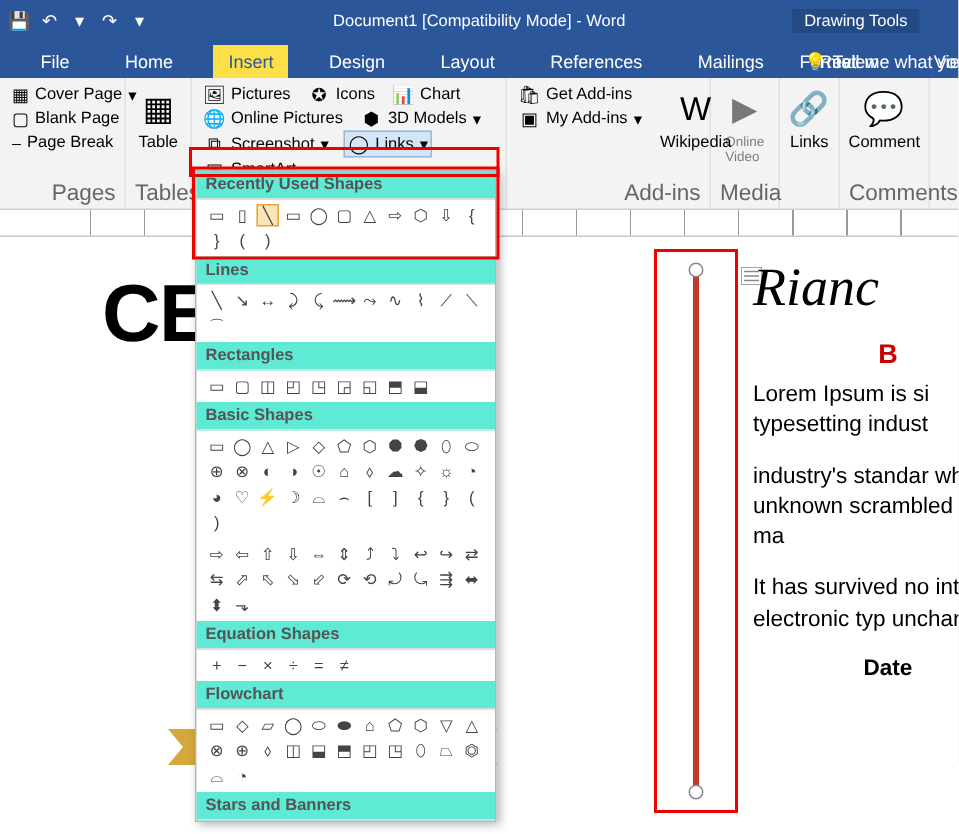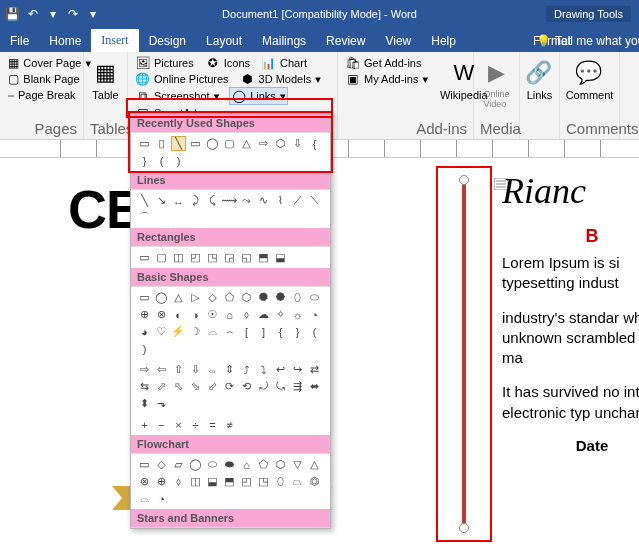--- a/index.html
+++ b/index.html
@@ -2,25 +2,25 @@
 <html><head>
 <meta charset="utf-8">
 <style>
 * { margin: 0; padding: 0; box-sizing: border-box; font-family: 'Segoe UI', sans-serif; }
 body { width: 639px; height: 556px; background: #f0f0f0; overflow: hidden; position: relative; }
 
 .titlebar { height: 28px; background: #2b579a; display: flex; align-items: center; color: #fff; font-size: 11px; }
 .tb-left { display: flex; align-items: center; gap: 2px; padding-left: 4px; }
 .tb-icon { width: 18px; height: 18px; display: flex; align-items: center; justify-content: center; color: #fff; font-size: 12px; }
 .tb-title { position: absolute; left: 0; right: 0; text-align: center; pointer-events: none; }
-.tb-tools { position: absolute; right: 8px; background: rgba(0,0,0,0.15); padding: 2px 8px; }
+.tb-tools { position: absolute; right: 26px; background: rgba(0,0,0,0.15); padding: 2px 8px; }
 
 .ribbon-tabs { height: 24px; background: #2b579a; display: flex; align-items: flex-end; color: #fff; font-size: 12px; }
-.rtab { padding: 4px 10px; cursor: pointer; }
-.rtab.active { background: #ffffff; color: #2b579a; font-family: Liberation Serif, serif; }
+.rtab { padding: 4px 10px; cursor: pointer; margin-left: 17px; }
+.rtab.active { background: #fde047; color: #2b579a; }
 .rtab.ctx { position: absolute; right: 58px; }
 .rtab.tell { position: absolute; right: -30px; padding: 4px 6px; display: flex; align-items: center; gap: 4px; }
 
 .ribbon { height: 88px; background: #f3f3f3; border-bottom: 1px solid #d0d0d0; display: flex; font-size: 11px; }
 .rgroup { border-right: 1px solid #e0e0e0; padding: 3px 6px 2px 6px; display: flex; flex-direction: column; }
 .rgroup-label { text-align: right; color: #666; font-size: 15px; margin-top: auto; }
 .rg-btn { display: flex; align-items: center; gap: 4px; padding: 1px 2px; cursor: pointer; white-space: nowrap; }
 .rg-btn .ico { width: 14px; height: 14px; display: inline-flex; align-items: center; justify-content: center; font-size: 12px; }
 .rg-big { display: flex; flex-direction: column; align-items: center; gap: 2px; padding: 4px 6px; cursor: pointer; }
 .rg-big .ico { width: 28px; height: 28px; font-size: 22px; display: flex; align-items: center; justify-content: center; }
@@ -39,21 +39,21 @@
 .date-lbl { font-weight: bold; font-size: 15px; text-align: center; margin-top: 14px; }
 
 .red-line-box { position: absolute; left: 436px; top: 166px; width: 56px; height: 376px; border: 2px solid #e00; }
 .red-line { position: absolute; left: 50%; top: 12px; bottom: 12px; width: 4px; background: #c0392b; transform: translateX(-50%); }
 .red-line::before, .red-line::after { content: ''; position: absolute; width: 8px; height: 8px; border: 1px solid #888; background: #fff; border-radius: 50%; left: -3px; }
 .red-line::before { top: -5px; }
 .red-line::after { bottom: -5px; }
 .align-icon { position: absolute; right: -18px; top: 10px; width: 14px; height: 12px; }
 
 .shapes-dropdown { position: absolute; left: 130px; top: 113px; width: 201px; background: #fff; border: 1px solid #b6b6b6; box-shadow: 2px 2px 6px rgba(0,0,0,0.3); font-size: 11px; z-index: 10; }
-.sd-header { background: #f9a8d4; padding: 3px 6px; font-weight: bold; color: #555; border-bottom: 1px solid #ddd; }
+.sd-header { background: #5eead4; padding: 3px 6px; font-weight: bold; color: #555; border-bottom: 1px solid #ddd; }
 .sd-row { padding: 3px 6px; display: flex; flex-wrap: wrap; gap: 2px; }
 .shape-cell { width: 15px; height: 15px; display: flex; align-items: center; justify-content: center; font-size: 11px; color: #444; cursor: pointer; }
 .shape-cell.sel { background: #fbe5b6; border: 1px solid #e8a33d; }
 .sd-outline-red { position: absolute; border: 2px solid #e00; pointer-events: none; }
 
 .ribbon-outline-red { position: absolute; left: 126px; top: 98px; width: 207px; height: 20px; border: 2px solid #e00; pointer-events: none; z-index: 11; }
 
 .ribbon-shape { position: absolute; left: 112px; top: 476px; width: 220px; height: 44px; }
 .ribbon-shape svg { width: 100%; height: 100%; }
 </style>
@@ -71,20 +71,21 @@
   <div class="tb-title">Document1 [Compatibility Mode] - Word</div>
   <div class="tb-tools">Drawing Tools</div>
 </div>
 
 <div class="ribbon-tabs">
   <div class="rtab">File</div>
   <div class="rtab">Home</div>
   <div class="rtab active">Insert</div>
   <div class="rtab">Design</div>
   <div class="rtab">Layout</div>
+  <div class="rtab">References</div>
   <div class="rtab">Mailings</div>
   <div class="rtab">Review</div>
   <div class="rtab">View</div>
   <div class="rtab">Help</div>
   <div class="rtab ctx">Format</div>
   <div class="rtab tell">
       <span>💡</span>
       <span>Tell me what you wa</span>
     </div>
 </div>
@@ -333,20 +334,21 @@
       <span class="shape-cell">⬃</span>
       <span class="shape-cell">⟳</span>
       <span class="shape-cell">⟲</span>
       <span class="shape-cell">⤾</span>
       <span class="shape-cell">⤿</span>
       <span class="shape-cell">⇶</span>
       <span class="shape-cell">⬌</span>
       <span class="shape-cell">⬍</span>
       <span class="shape-cell">⬎</span>
   </div>
+  <div class="sd-header">Equation Shapes</div>
   <div class="sd-row">
     <span class="shape-cell">+</span>
       <span class="shape-cell">−</span>
       <span class="shape-cell">×</span>
       <span class="shape-cell">÷</span>
       <span class="shape-cell">=</span>
       <span class="shape-cell">≠</span>
   </div>
   <div class="sd-header">Flowchart</div>
   <div class="sd-row">

